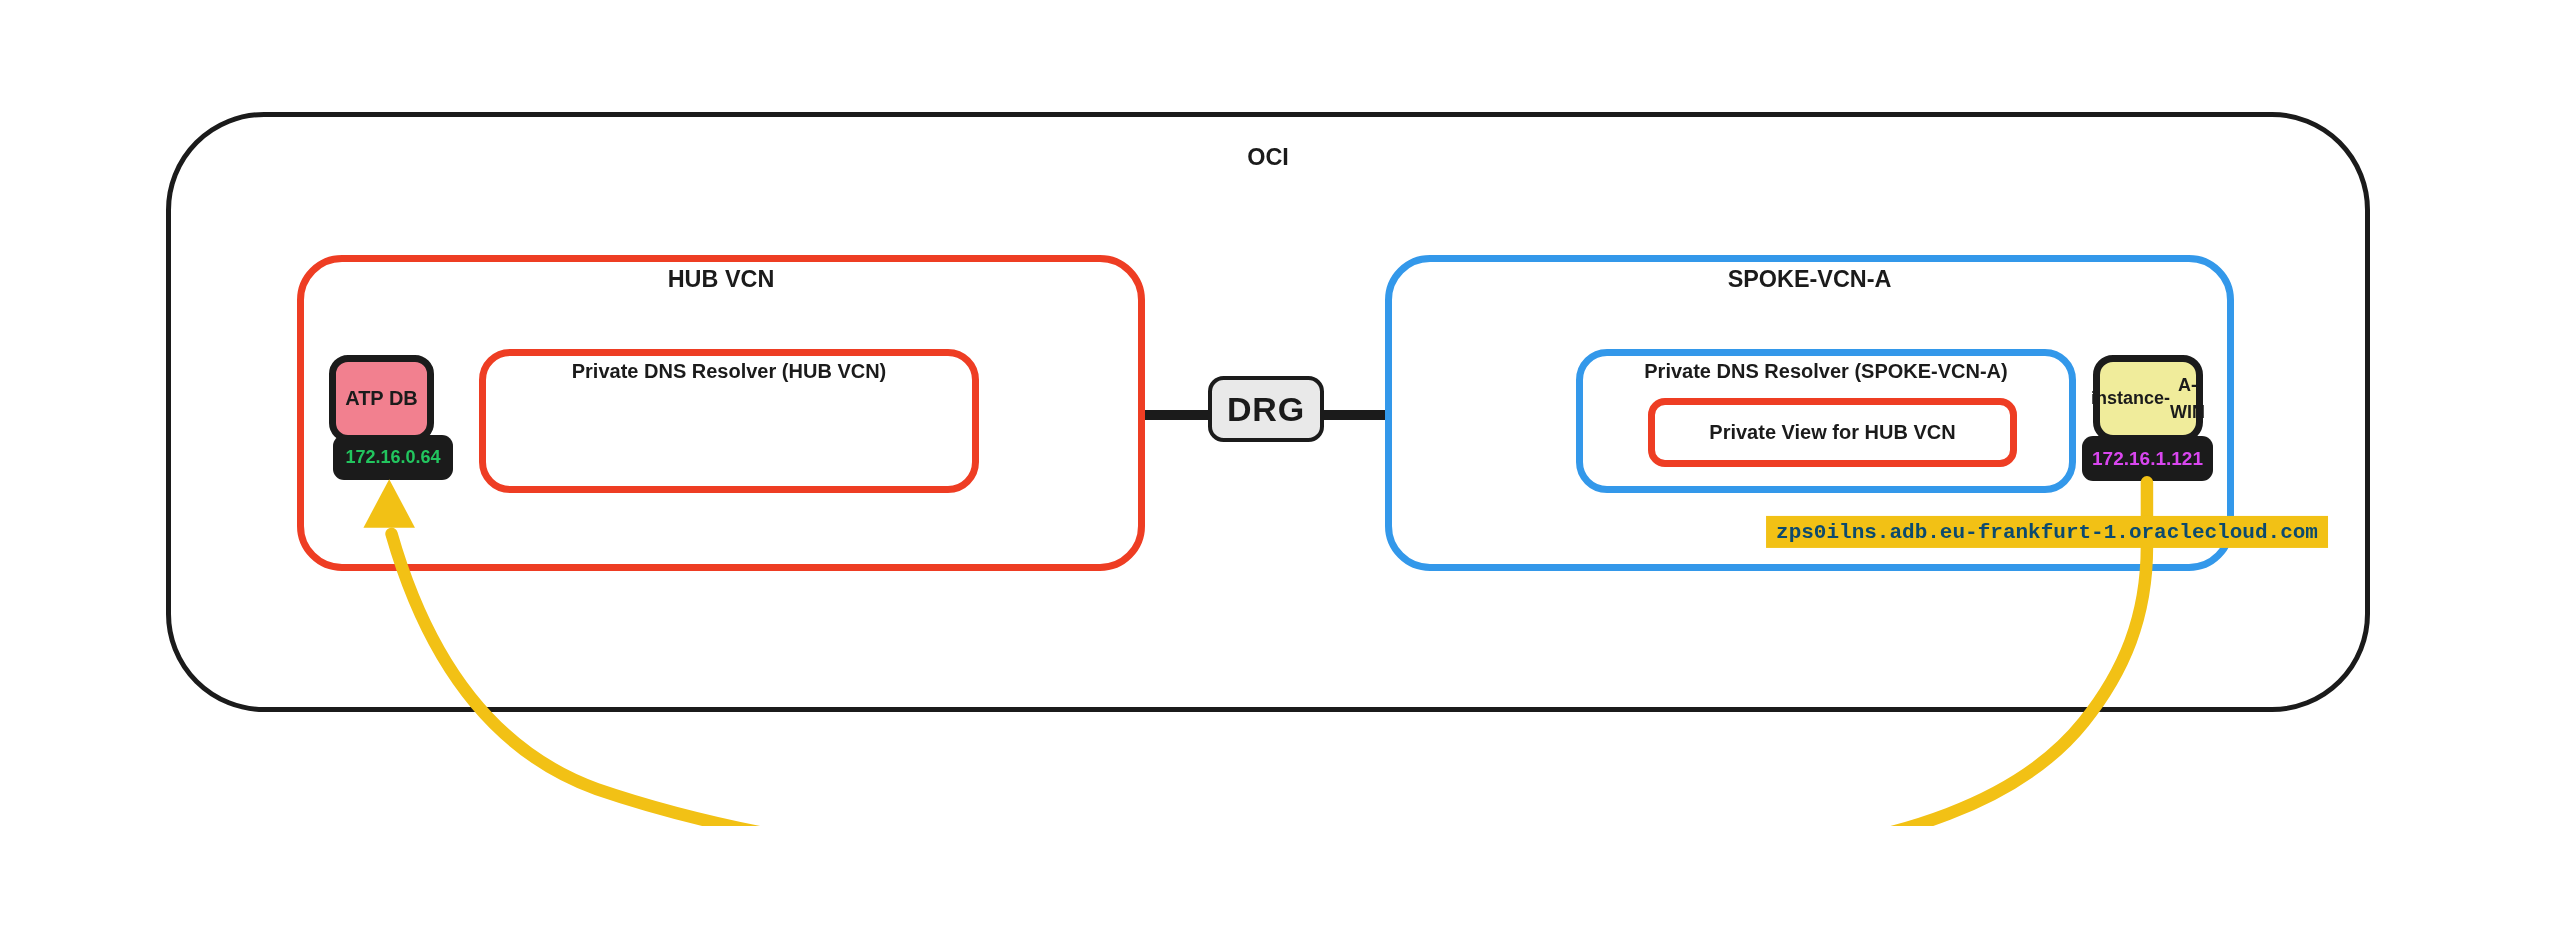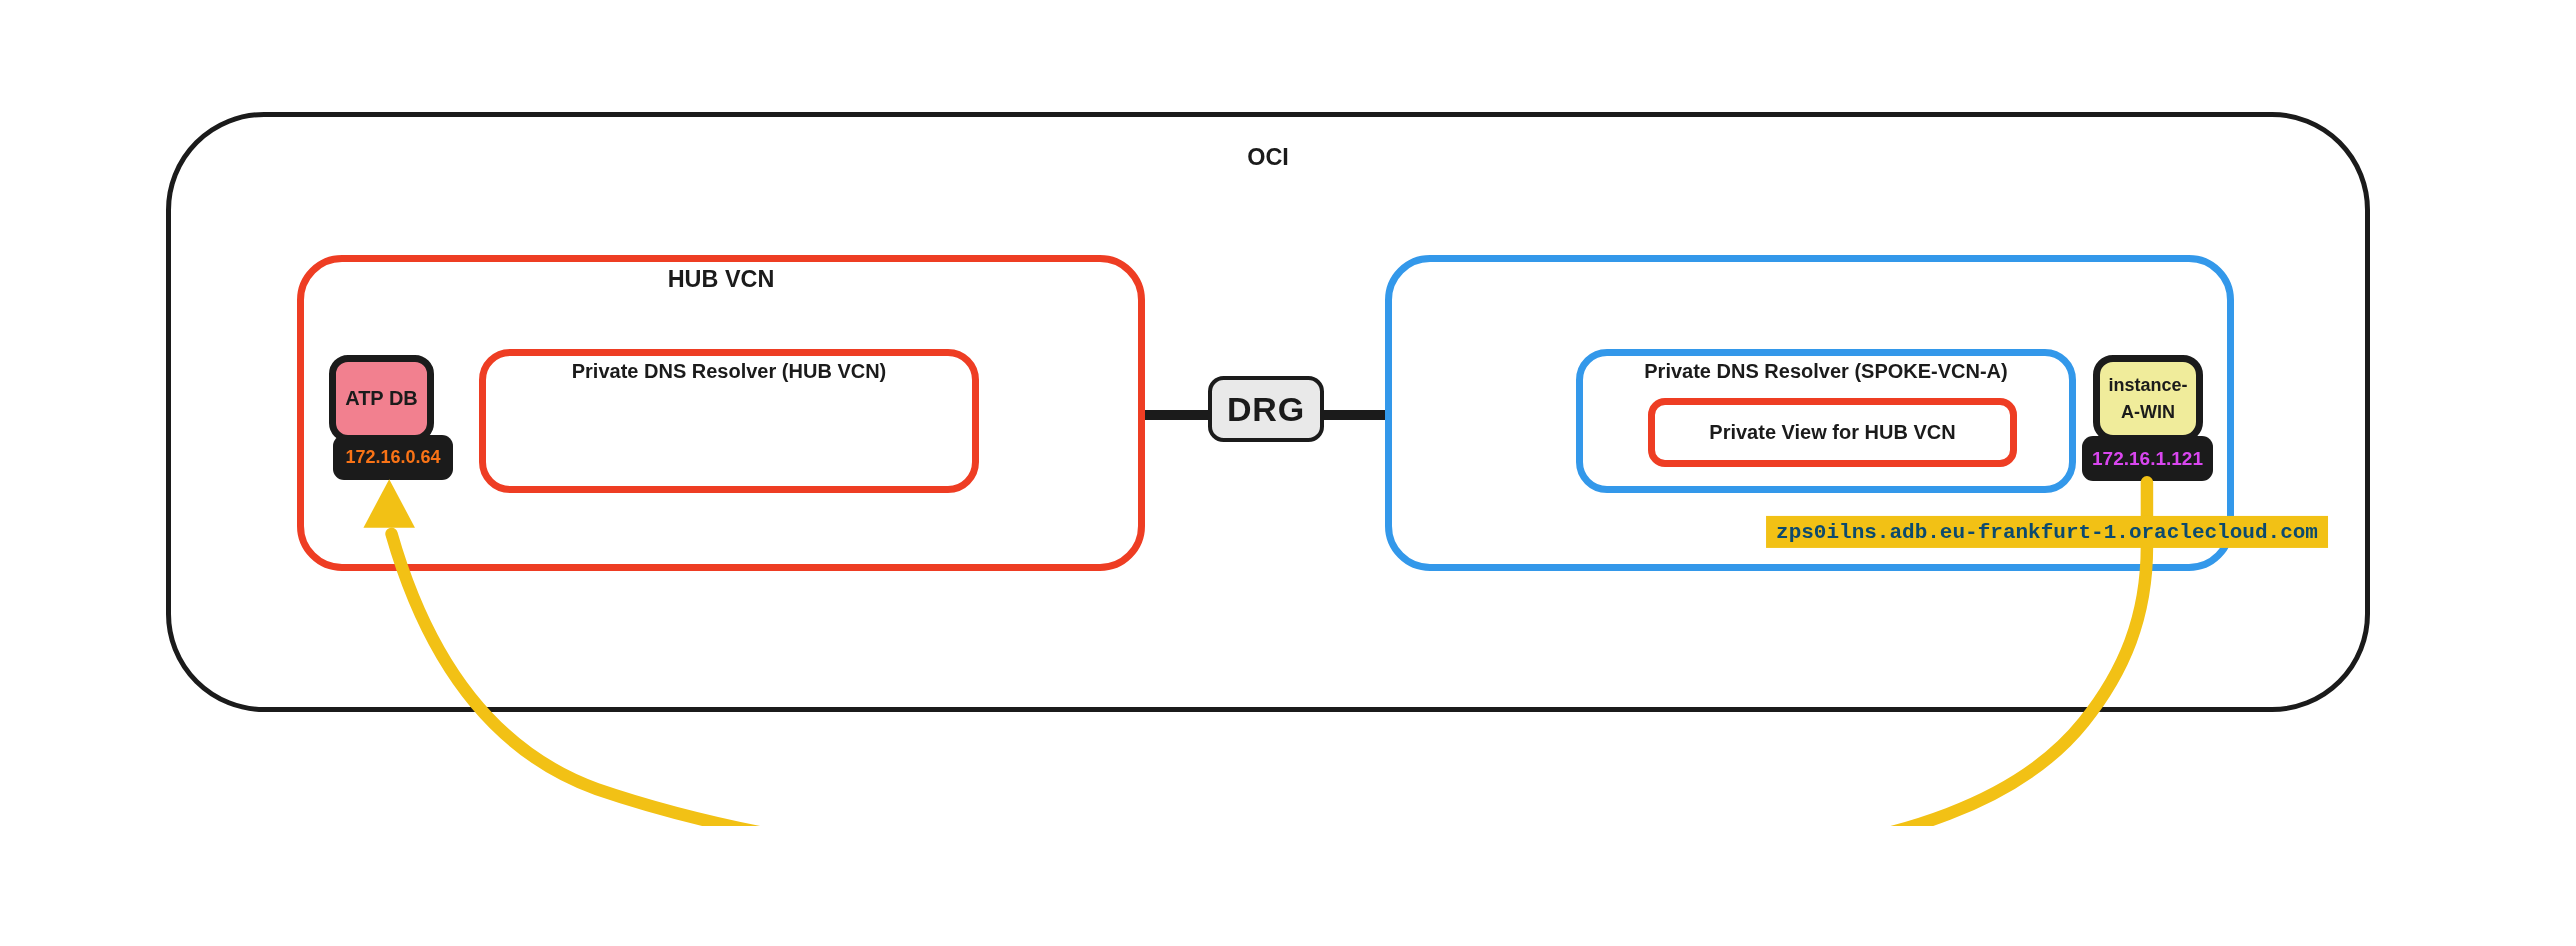--- a/index.html
+++ b/index.html
@@ -35,24 +35,24 @@
   .spoke-resolver{left:1569px;top:349px;width:500px;height:144px;border:7px solid var(--blue);border-radius:31px;}
   .spoke-resolver-label{left:1569px;top:360px;width:500px;font-size:20px;}
   .spoke-view{left:1641px;top:398px;width:369px;height:69px;border:7px solid var(--red);border-radius:17px;font-size:20px;font-weight:bold;}
 
   
   .drg-line{left:1138px;top:410px;width:240px;height:10px;background:var(--ink);}
   .drg-node{left:1201px;top:376px;width:116px;height:66px;background:var(--drg-fill);border:4.7px solid var(--ink);border-radius:15.6px;font-size:34px;font-weight:bold;letter-spacing:0.8px;}
 
   
   .atp-top{left:322px;top:355px;width:105px;height:87px;background:var(--pink);border:7.8px solid var(--ink);border-radius:19px;font-size:20px;font-weight:bold;}
-  .atp-plate{left:326px;top:435px;width:120px;height:45px;background:var(--ink);border-radius:11px;color:#f97316;font-size:18px;font-weight:bold;align-items:center;}
+  .atp-plate{left:326px;top:435px;width:120px;height:45px;background:var(--ink);border-radius:11px;color:#22c55e;font-size:18px;font-weight:bold;align-items:center;}
 
   
-  .inst-top{left:2086px;top:355px;width:110px;height:87px;background:var(--light-yellow);border:7.8px solid var(--ink);border-radius:20px;font-size:18px;font-weight:bold;line-height:26.5px;text-align:center;flex-direction:column;}
+  .inst-top{left:2086px;top:355px;width:110px;height:87px;background:var(--light-yellow);border:7.8px solid var(--ink);border-radius:20px;font-size:18px;font-weight:bold;line-height:26.5px;text-align:center;flex-direction:row;}
   .inst-plate{left:2075px;top:436px;width:131px;height:45px;background:var(--ink);border-radius:11px;color:#d946ef;font-size:19px;font-weight:bold;}
 
   
   .overlay{left:0;top:0;width:2576px;height:946px;pointer-events:none;z-index:50;}
 
   
   .fqdn-text{left:1759px;top:516px;width:562px;height:32px;z-index:51;
     font-family:"Liberation Mono","DejaVu Sans Mono",monospace;font-size:21px;font-weight:bold;color:#0c4a6e;}
 </style>
 </head>
@@ -75,20 +75,21 @@
   <div class="abs center atp-plate">
     <span>172.16.0.64</span>
   </div>
 
   <div class="abs drg-line"></div>
   <div class="abs center drg-node">
     <span>DRG</span>
   </div>
 
   <div class="abs box spoke-box"></div>
+  <div class="abs lbl spoke-label">SPOKE-VCN-A</div>
 
   <div class="abs box spoke-resolver"></div>
   <div class="abs lbl spoke-resolver-label">Private DNS Resolver (SPOKE-VCN-A)</div>
   <div class="abs center spoke-view">
     <span>Private View for HUB VCN</span>
   </div>
 
   <div class="abs center inst-top">
     <span>instance-</span>
     <span>A-WIN</span>

